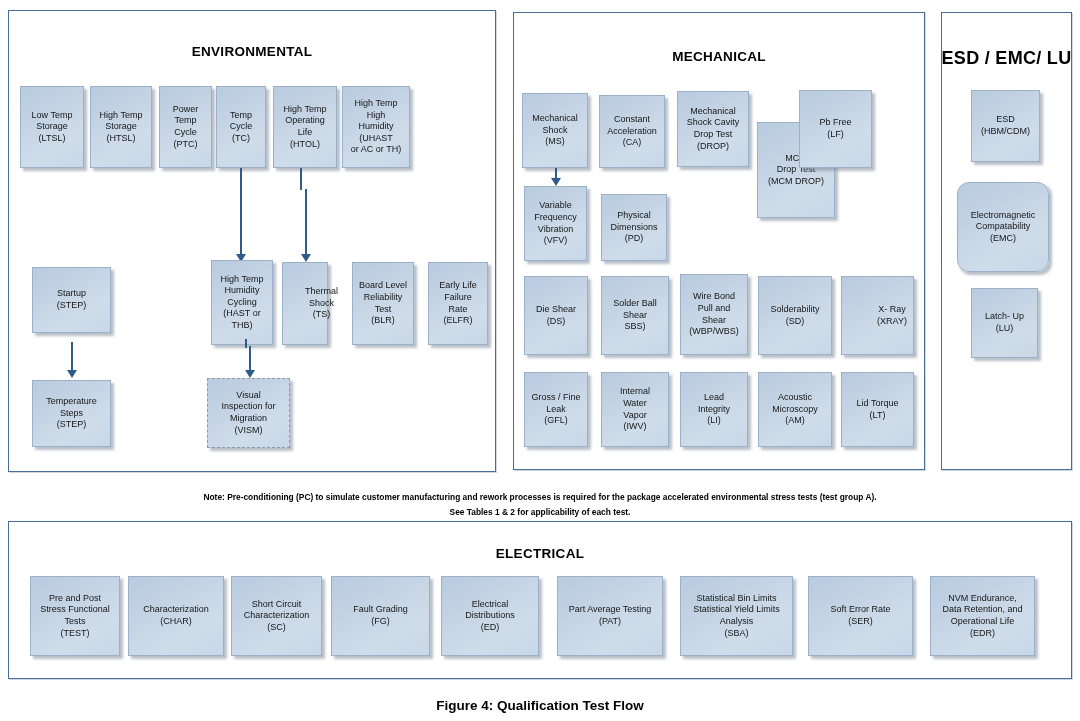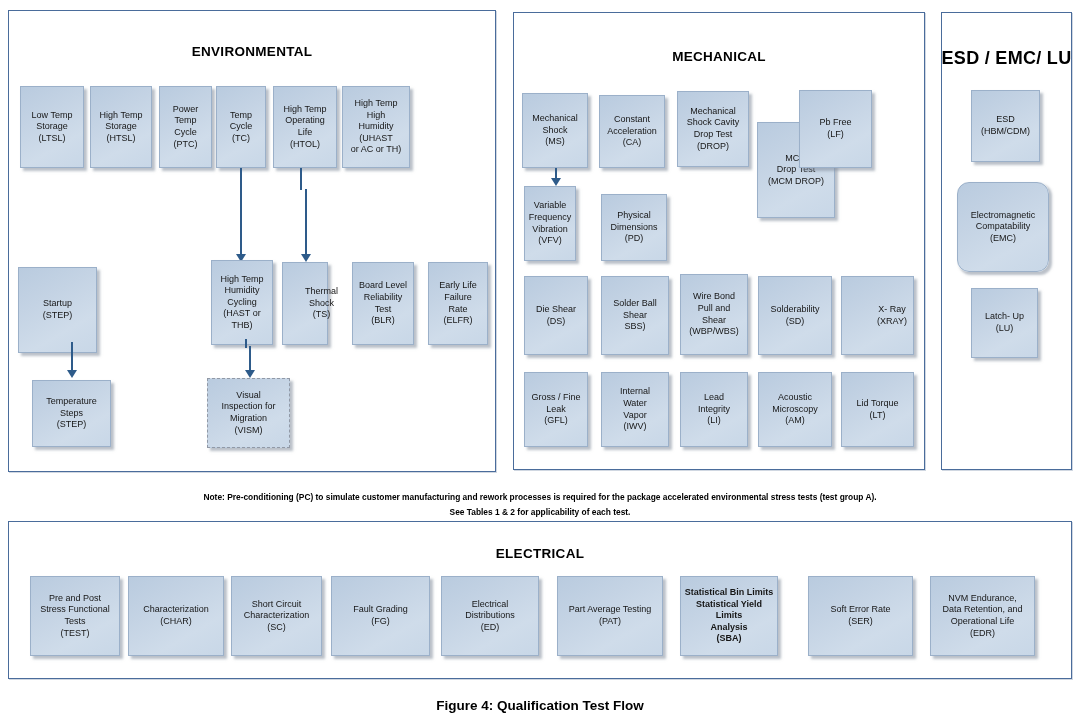--- a/index.html
+++ b/index.html
@@ -102,21 +102,21 @@
 (UHAST
 or AC or TH)</div>
 
 <div class="arrow" style="left:240px;top:168px;height:88px;"></div>
 <div class="arrow-head" style="left:235.8px;top:254px;"></div>
 
 <div class="arrow" style="left:300px;top:168px;height:22px;"></div>
 <div class="arrow" style="left:305px;top:189px;height:67px;"></div>
 <div class="arrow-head" style="left:300.8px;top:254px;"></div>
 
-<div class="box" style="left:18px;top:267px;width:79px;height:86px;">Startup
+<div class="box" style="left:32px;top:267px;width:79px;height:66px;">Startup
 (STEP)</div>
 <div class="box" style="left:211px;top:260px;width:62px;height:85px;">High Temp
 Humidity
 Cycling
 (HAST or
 THB)</div>
 <div class="box" style="left:282px;top:262px;width:46px;height:83px;padding-left:36px;">Thermal
 Shock
 (TS)</div>
 <div class="box" style="left:352px;top:262px;width:62px;height:83px;">Board Level
@@ -158,21 +158,21 @@
 (DROP)</div>
 <div class="box" style="left:757px;top:90px;width:78px;height:96px;margin-top:32px;">MCM
 Drop Test
 (MCM DROP)</div>
 <div class="box" style="left:799px;top:90px;width:73px;height:78px;">Pb Free
 (LF)</div>
 
 <div class="arrow" style="left:555px;top:168px;height:14px;"></div>
 <div class="arrow-head" style="left:550.8px;top:178px;"></div>
 
-<div class="box" style="left:524px;top:186px;width:52px;height:75px;">Variable
+<div class="box" style="left:524px;top:186px;width:63px;height:75px;">Variable
 Frequency
 Vibration
 (VFV)</div>
 <div class="box" style="left:601px;top:194px;width:66px;height:67px;">Physical
 Dimensions
 (PD)</div>
 
 <div class="box" style="left:524px;top:276px;width:64px;height:79px;">Die Shear
 (DS)</div>
 <div class="box" style="left:601px;top:276px;width:68px;height:79px;">Solder Ball
@@ -229,21 +229,21 @@
 <div class="box" style="left:231px;top:576px;width:91px;height:80px;">Short Circuit
 Characterization
 (SC)</div>
 <div class="box" style="left:331px;top:576px;width:99px;height:80px;">Fault Grading
 (FG)</div>
 <div class="box" style="left:441px;top:576px;width:98px;height:80px;">Electrical
 Distributions
 (ED)</div>
 <div class="box" style="left:557px;top:576px;width:106px;height:80px;">Part Average Testing
 (PAT)</div>
-<div class="box" style="left:680px;top:576px;width:98px;height:80px;font-weight:bold;">Statistical Bin Limits
+<div class="box" style="left:680px;top:576px;width:113px;height:80px;">Statistical Bin Limits
 Statistical Yield Limits
 Analysis
 (SBA)</div>
 <div class="box" style="left:808px;top:576px;width:105px;height:80px;">Soft Error Rate
 (SER)</div>
 <div class="box" style="left:930px;top:576px;width:105px;height:80px;">NVM Endurance,
 Data Retention, and
 Operational Life
 (EDR)</div>
 

